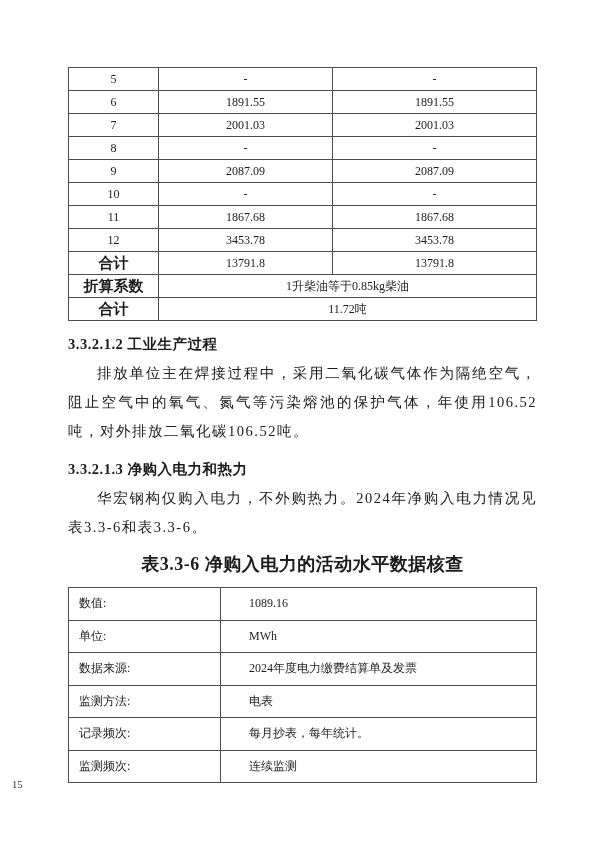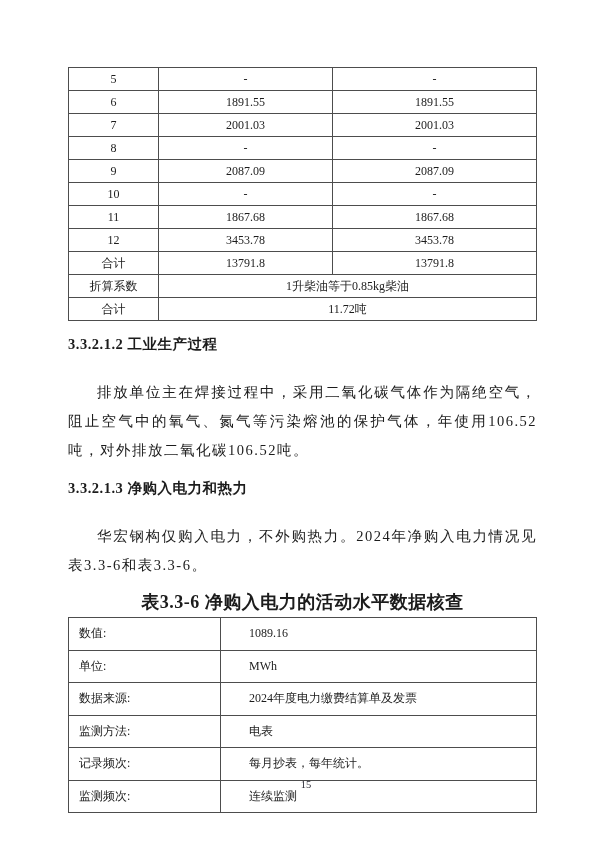--- a/index.html
+++ b/index.html
@@ -21,53 +21,52 @@
   td {
     border:1px solid #4d4d4d;
     font-size:12px;
     color:#1c1c1c;
     vertical-align:middle;
   }
   
   .fuel-table td { height:23px; text-align:center; padding:0 2px; }
   .fuel-table .c1 { width:90px; }
   .fuel-table .c2 { width:174px; }
-  .fuel-table td.bold { font-weight:normal; font-size:12px; }
+  .fuel-table td.bold { font-weight:bold; font-size:15px; }
   
   .heading {
     margin-top:14px;
     font-size:14.5px;
     font-weight:bold;
     letter-spacing:0.5px;
   }
   .para {
-    margin-top:24px;
+    margin-top:5px;
     font-size:14.5px;
     line-height:29px;
     text-align:justify;
     text-indent:2em;
     letter-spacing:1.5px;
   }
   .caption {
     margin-top:10px;
     text-align:center;
     font-size:18px;
     font-weight:bold;
     letter-spacing:0.5px;
   }
   
-  .elec-table { margin-top:3px; }
+  .elec-table { margin-top:11px; }
   .elec-table td { height:32.5px; text-align:left; }
   .elec-table .c1 { width:152px; padding-left:10px; }
   .elec-table .c2 { padding-left:28px; }
   .page-number {
     position:absolute;
     left:12px; right:0;
     top:779px;
-    text-align:center;
     font-size:10.5px;
     color:#2e2e38;
   }
 </style>
 </head>
 <body>
 
 <div class="page">
   <div class="content">
 

